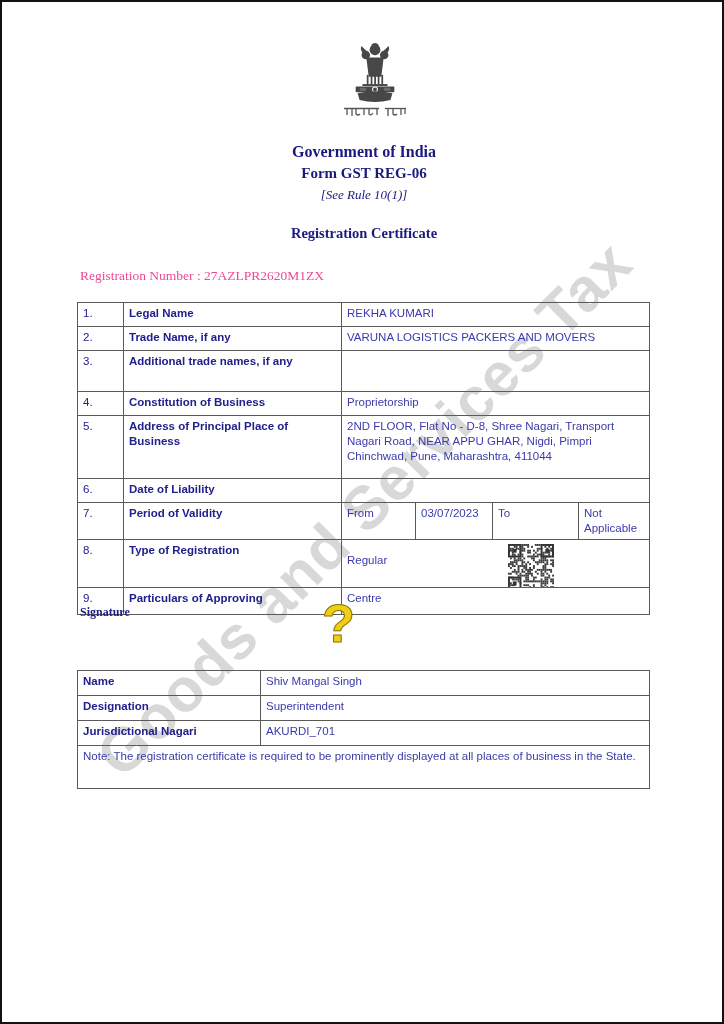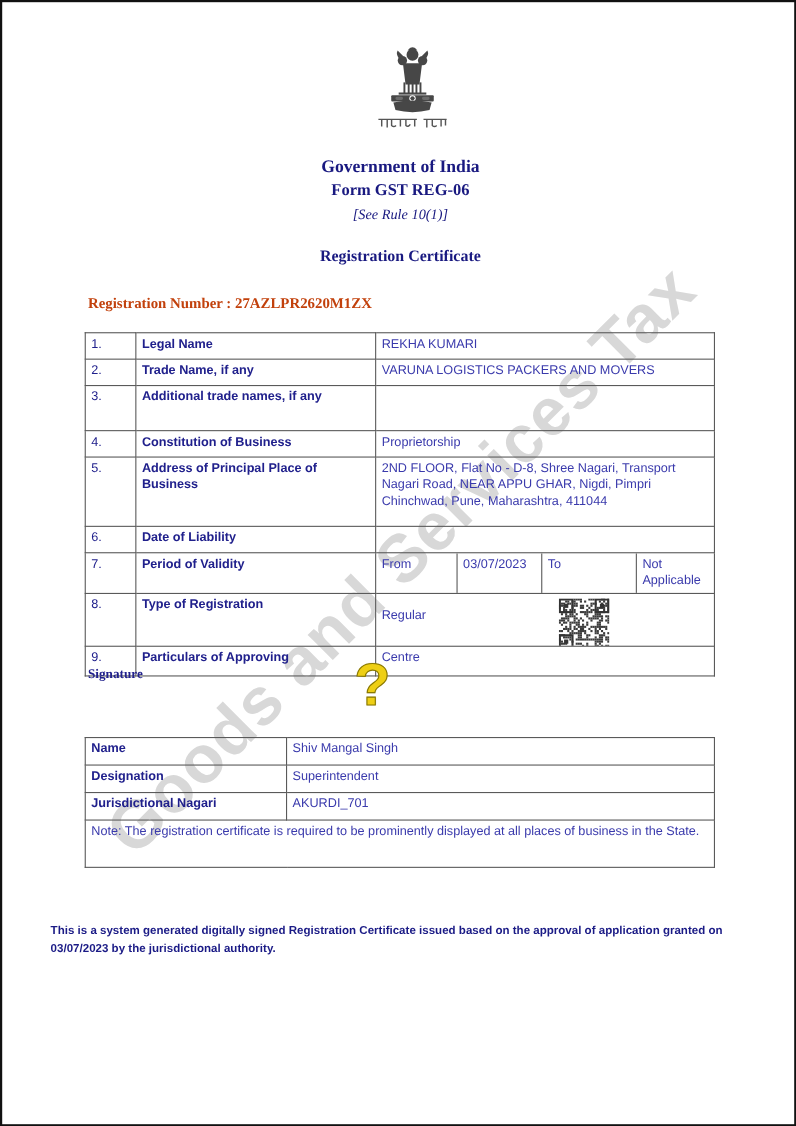--- a/index.html
+++ b/index.html
@@ -37,21 +37,21 @@
     font-family:"Liberation Serif",serif;
     color:#191980;
   }
   .gov-title{top:141px;font-size:16px;font-weight:bold;}
   .form-title{top:163px;font-size:15px;font-weight:bold;}
   .rule-ref{top:185px;font-size:13px;font-style:italic;}
   .cert-title{top:223px;font-size:14.5px;font-weight:bold;}
   .reg-line{
     position:absolute;left:78px;top:266px;
     font-family:"Liberation Serif",serif;
-    font-size:13.5px;font-weight:bold;color:#c2410c;
+    font-size:13.5px;font-weight:normal;color:#ec4899;
   }
   
   table{border-collapse:collapse;table-layout:fixed;background:transparent;}
   .t1{position:absolute;left:75px;top:300px;width:573px;}
   .t2{position:absolute;left:75px;top:668px;width:573px;}
   td{
     border:1px solid #5a5a5a;
     vertical-align:top;
     padding:3px 5px;
     font-size:11.5px;
@@ -511,16 +511,15 @@
       <tr>
         <td class="lbl2 h25">Jurisdictional Nagari</td>
         <td class="val h25">AKURDI_701</td>
       </tr>
       <tr>
         <td class="note-cell" colspan="2">Note: The registration certificate is required to be prominently displayed at all places of business in the State.</td>
       </tr>
     </tbody>
       </table>
 
-    <div class="footer">This is a system generated digitally signed Registration Certificate issued based on the approval of application granted on 03/07/2023 by the jurisdictional authority.</div>
 
   </div>
 </div>
 
 </body></html>

